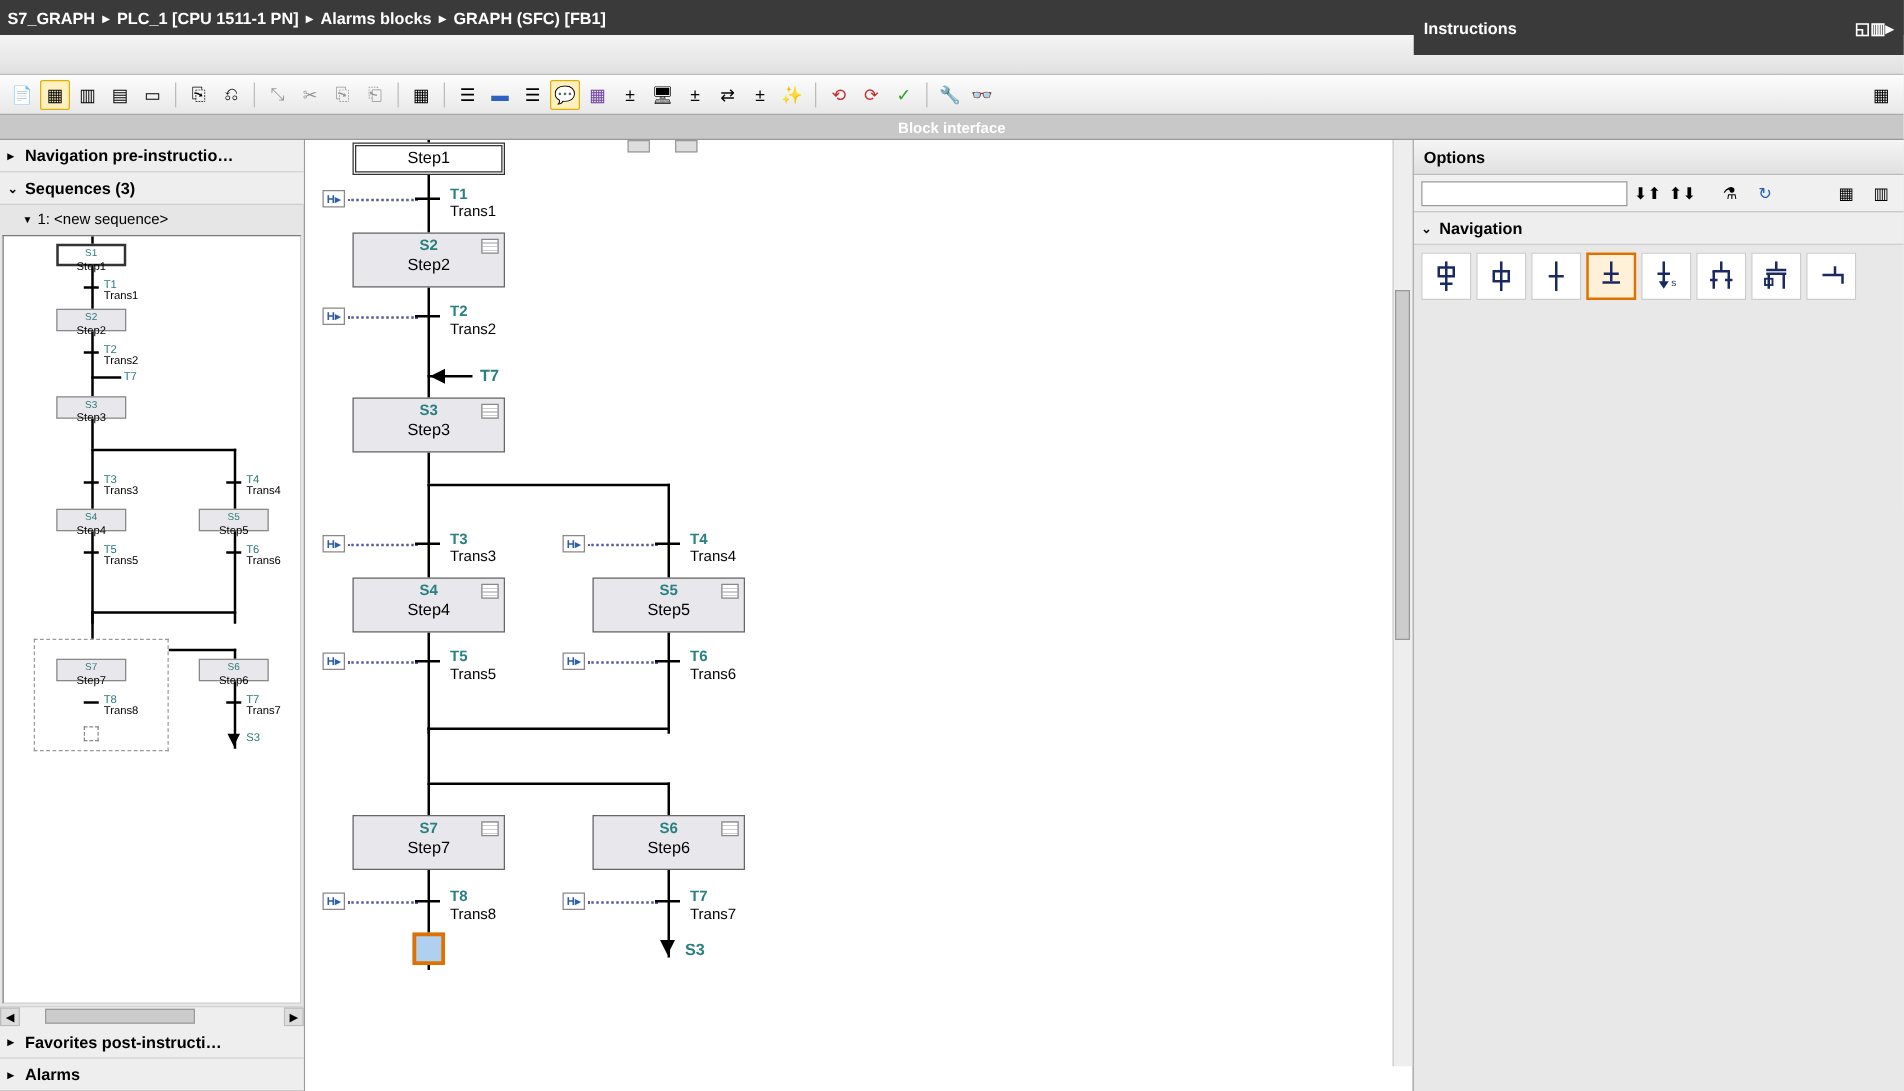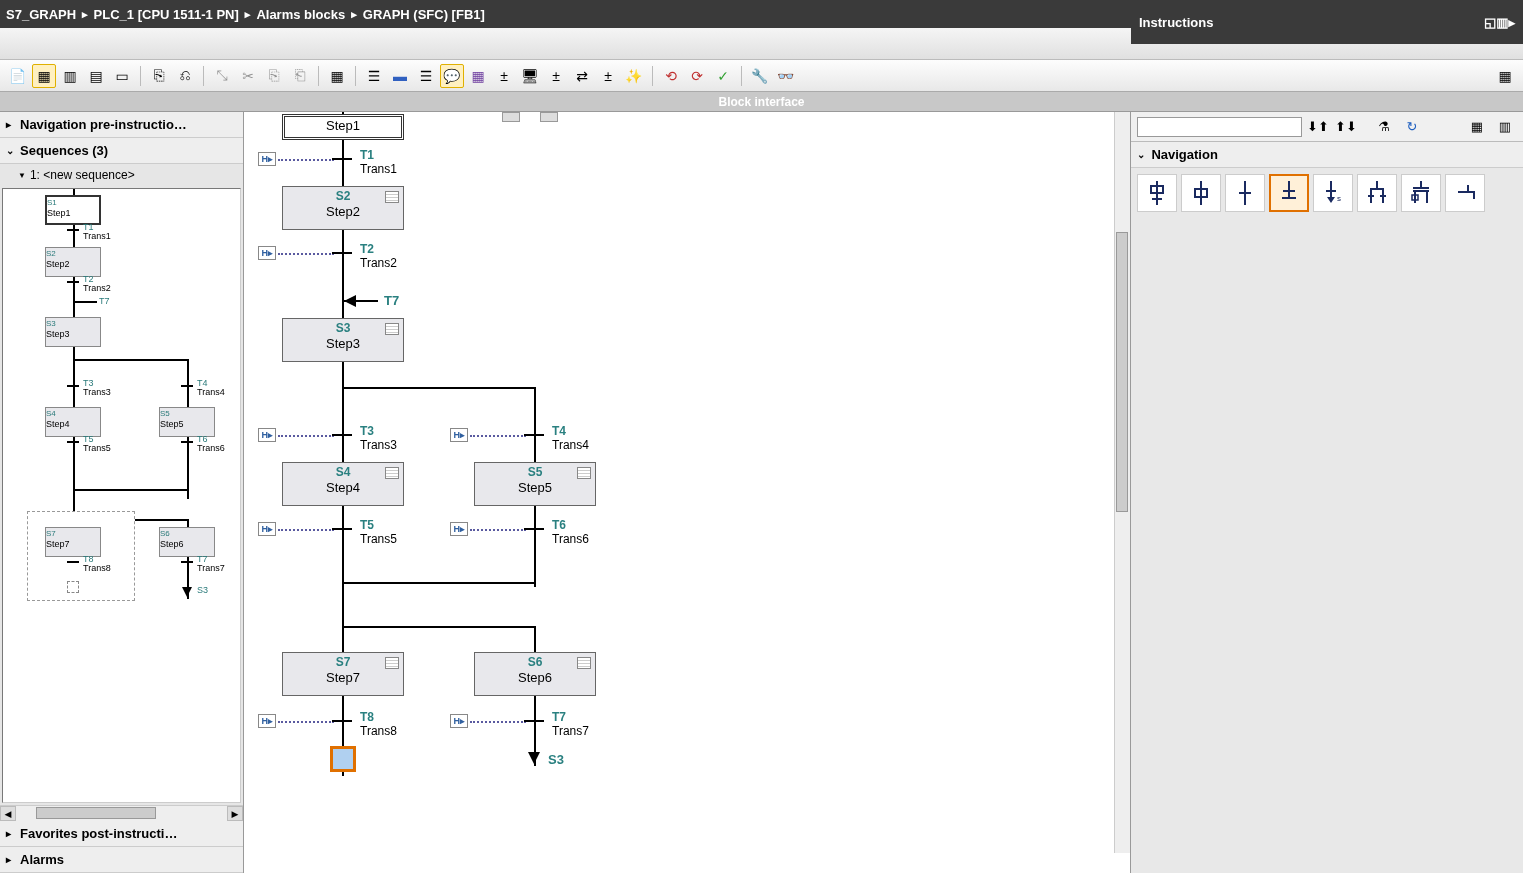--- a/index.html
+++ b/index.html
@@ -38,21 +38,21 @@
 .nav-sub { padding: 4px 6px 4px 18px; font-size: 12px; display: flex; align-items: center; }
 .nav-sub .tri { font-size: 8px; margin-right: 4px; }
 
 .mini-diagram { flex: 1; background: #fff; border: 1px inset #ccc; margin: 2px; overflow: hidden; position: relative; }
 .mini-scroll { height: 16px; background: #eee; border-top: 1px solid #ccc; display: flex; }
 .mini-scroll .arrow { width: 16px; display: flex; align-items: center; justify-content: center; background: #ddd; border: 1px solid #bbb; font-size: 9px; }
 .mini-scroll .track { flex: 1; background: #eee; position: relative; }
 .mini-scroll .thumb { position: absolute; left: 20px; top: 1px; width: 120px; height: 12px; background: #ccc; border: 1px solid #999; }
 
 
-.m-step { position: absolute; width: 56px; height: 30px; background: #e8e8ec; border: 1px solid #888; font-size: 9px; line-height: 10px; padding-top: 1px; }
+.m-step { position: absolute; width: 56px; height: 18px; background: #e8e8ec; border: 1px solid #888; text-align: center; font-size: 9px; line-height: 10px; padding-top: 1px; }
 .m-step.sel { background: #fff; border: 2px solid #333; }
 .m-step .sid { color: #2a7a7a; font-size: 8px; display: block; }
 .m-trans-lbl { position: absolute; font-size: 9px; line-height: 9px; }
 .m-trans-lbl .tid { color: #2a7a7a; display: block; }
 .m-line { position: absolute; background: #000; }
 .m-tick { position: absolute; width: 12px; height: 2px; background: #000; }
 .m-jump-lbl { position: absolute; font-size: 9px; color: #2a7a7a; }
 .m-sel-frame { position: absolute; background: #fff; border: 1px dashed #999; }
 
 
@@ -357,20 +357,23 @@
     <div class="e-arrow-down" style="left:284px;top:640px"></div>
     <div class="e-jump-lbl" style="left:304px;top:640px">S3</div>
 
     <div class="editor-scroll">
       <div class="thumb"></div>
     </div>
 
   </div>
 
   <div class="instr-panel">
+    <div class="instr-options">
+      <span>Options</span>
+    </div>
     <div class="instr-toolbar">
       <input type="text" placeholder="" style="">
       <div class="btn">⬇⬆</div>
       <div class="btn">⬆⬇</div>
       <div style="width:6px"></div>
       <div class="btn">⚗</div>
       <div class="btn" style="color:#2060c0">↻</div>
       <div class="spacer"></div>
       <div class="btn">▦</div>
       <div class="btn">▥</div>

